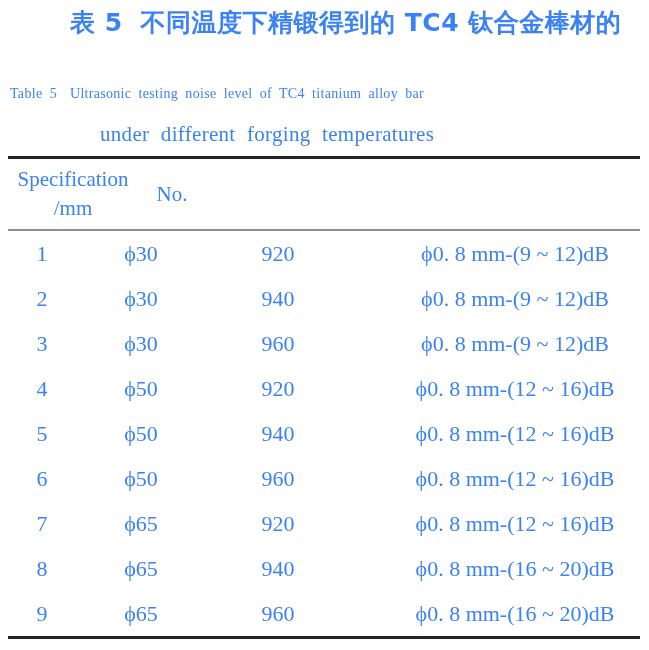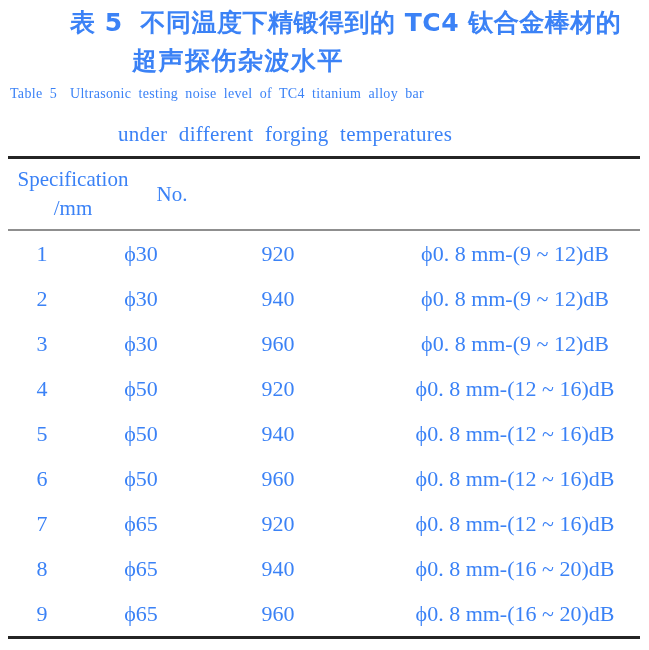--- a/index.html
+++ b/index.html
@@ -45,21 +45,21 @@
     left: 10px;
     font-size: 14px;
     white-space: nowrap;
     word-spacing: 3.5px;
     letter-spacing: 0.3px;
   }
   .en-title-line1 .en-title-text { margin-left: 13px; }
   .en-title-line2 {
     position: absolute;
     top: 122px;
-    left: 118px;
+    left: 100px;
     font-size: 21px;
     white-space: nowrap;
     word-spacing: 6px;
     letter-spacing: 0.3px;
   }
 
   
   .data-table {
     position: absolute;
     left: 8px;
@@ -100,21 +100,20 @@
   .th.c3 { line-height: 70px; }
 </style>
 </head>
 <body>
 
 <div class="page">
 
   <div class="cn-title-line1">
     <span>表 5</span><span class="cn-title-text">不同温度下精锻得到的 TC4 钛合金棒材的</span>
   </div>
-  <div class="cn-title-line2">超声探伤杂波水平</div>
 
   <div class="en-title-line1">
     <span>Table 5</span><span class="en-title-text">Ultrasonic testing noise level of TC4 titanium alloy bar</span>
   </div>
   <div class="en-title-line2">under different forging temperatures</div>
 
   <div class="data-table">
     <div class="rule-thick"></div>
 
     <div class="thead">

